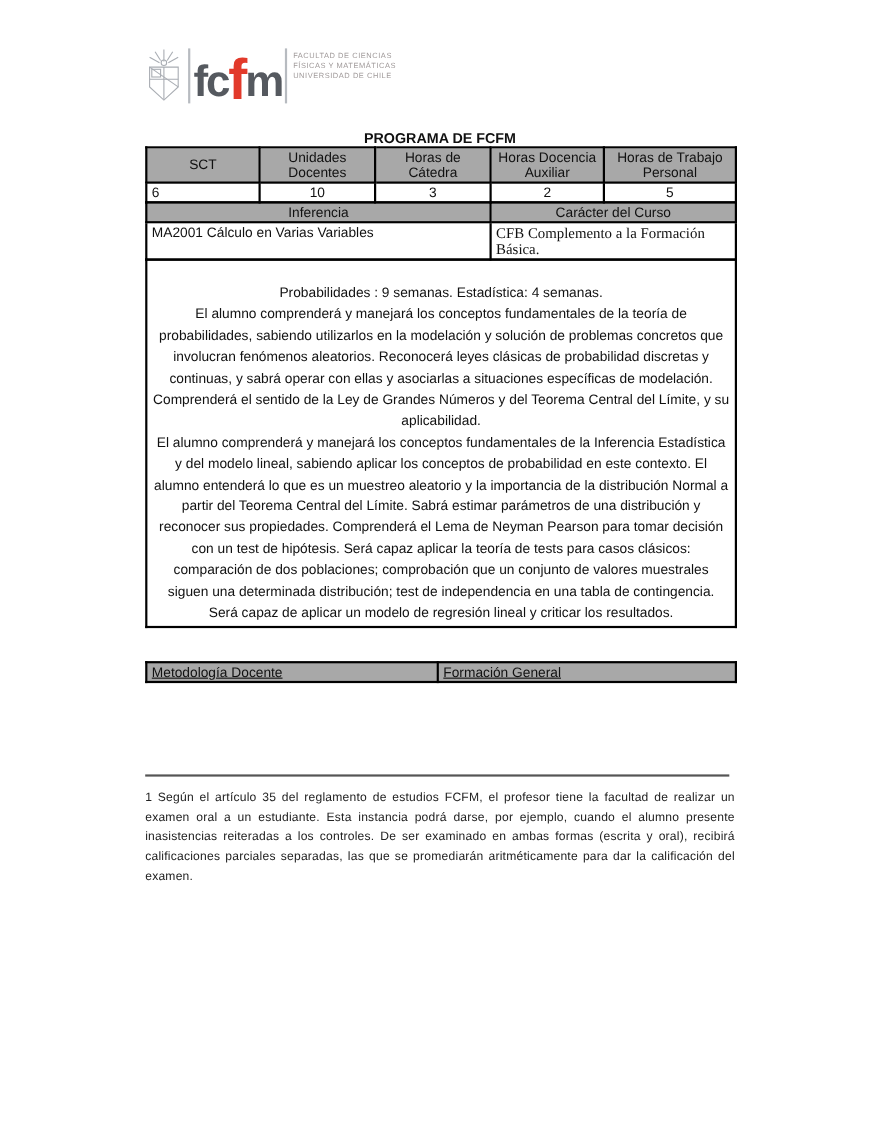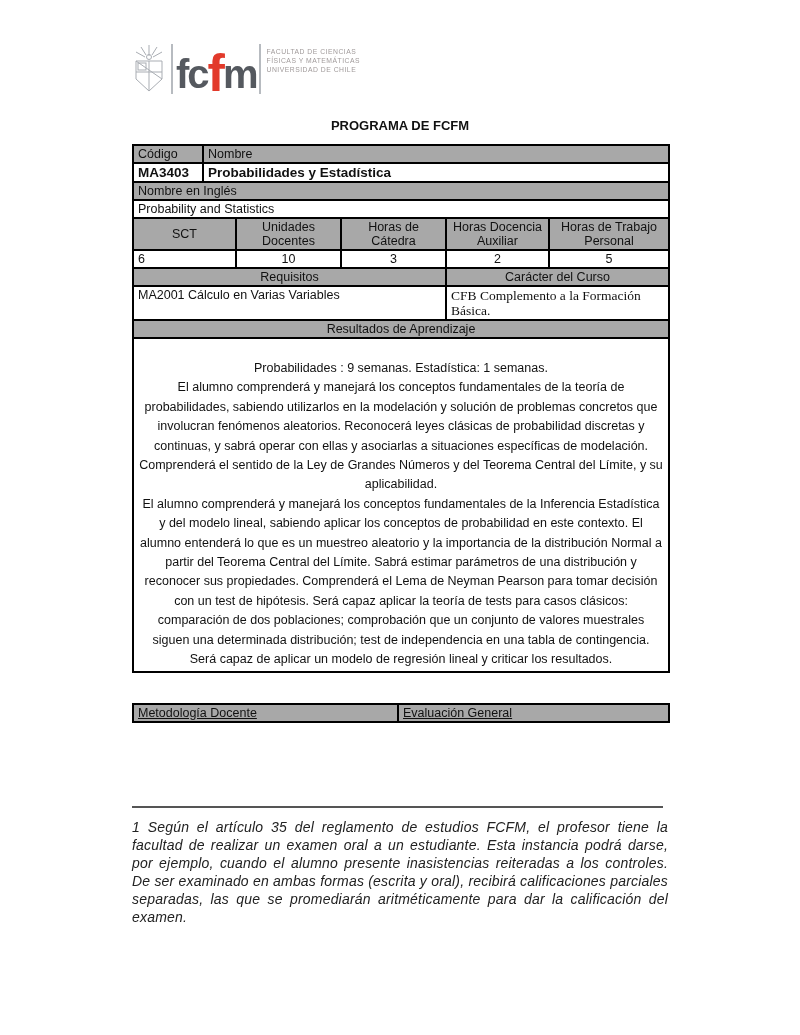--- a/index.html
+++ b/index.html
@@ -35,21 +35,21 @@
   .c { text-align: center; }
   .b { font-weight: bold; font-size: 13.5px; }
   .top { vertical-align: top; border-radius: 10px; }
   .big-box { vertical-align: top; padding-top: 20px; height: 312px; text-align: center; font-size: 12.5px; line-height: 19.4px; }
   .big-box p { margin: 0; }
 
   .tbl2 { margin-top: 30px; text-decoration: underline; }
 
   
   .footnote-sep { width: 531px; border-top: 2px solid #555; margin-top: 83px; }
-  .footnote { margin-top: 10px; width: 536px; font-size: 14px; line-height: 18px; letter-spacing: 0.2px; text-align: justify; color: #222; font-style: italic; }
+  .footnote { margin-top: 10px; width: 536px; font-size: 11px; line-height: 18px; letter-spacing: 0.2px; text-align: justify; color: #222; }
   sup { font-size: 8px; vertical-align: super; line-height: 0; }
 </style>
 </head>
 <body>
 
 <div class="content">
 
   <div class="logo-row">
     <span class="crest">
       <svg width="34" height="50" viewBox="0 0 34 50" fill="none" stroke="#a9adb3" stroke-width="1">
@@ -75,42 +75,20 @@
       <div class="logo-caption">
         <div>FACULTAD DE CIENCIAS</div>
         <div>FÍSICAS Y MATEMÁTICAS</div>
         <div>UNIVERSIDAD DE CHILE</div>
       </div>
     </div>
   </div>
 
   <div class="doc-title">PROGRAMA DE FCFM</div>
 
-  <table class="first-tbl">
-    <colgroup>
-        <col style="width:70px">
-        <col style="width:466px">
-      </colgroup>
-    <tbody>
-        <tr>
-      <td class="gray" style="height:14px">Código</td>
-      <td class="gray">Nombre</td>
-    </tr>
-    <tr>
-      <td class="b" style="height:17px">MA3403</td>
-      <td class="b">Probabilidades y Estadística</td>
-    </tr>
-    <tr>
-      <td class="gray" colspan="2" style="height:13px">Nombre en Inglés</td>
-    </tr>
-    <tr>
-      <td colspan="2" style="height:14px">Probability and Statistics</td>
-    </tr>
-  </tbody>
-    </table>
 
   <table class="stack">
     <colgroup>
         <col style="width:103px">
         <col style="width:105px">
         <col style="width:105px">
         <col style="width:103px">
         <col style="width:120px">
       </colgroup>
     <tbody>
@@ -131,57 +109,54 @@
   </tbody>
     </table>
 
   <table class="stack">
     <colgroup>
         <col style="width:313px">
         <col style="width:223px">
       </colgroup>
     <tbody>
         <tr>
-      <td class="gray c" style="height:13px">Requisitos</td>
+      <td class="gray c" style="height:13px">Inferencia</td>
       <td class="gray c">Carácter del Curso</td>
     </tr>
     <tr>
       <td class="top" style="height:26px">MA2001 Cálculo en Varias Variables</td>
       <td class="top" style="font-size:13.5px; line-height:15px;font-family:Liberation Serif, serif;">CFB Complemento a la Formación Básica.</td>
     </tr>
   </tbody>
     </table>
 
   <table class="stack">
     <colgroup>
         <col style="width:536px">
       </colgroup>
     <tbody>
-        <tr>
-      <td class="gray c" style="height:12px">Resultados de Aprendizaje</td>
-    </tr>
     <tr>
       <td class="big-box">
-        <p>Probabilidades : 9 semanas. Estadística: 1 semanas.</p>
+        <p>Probabilidades : 9 semanas. Estadística: 4 semanas.</p>
         <p>El alumno comprenderá y manejará los conceptos fundamentales de la teoría de probabilidades, sabiendo utilizarlos en la modelación y solución de problemas concretos que involucran fenómenos aleatorios. Reconocerá leyes clásicas de probabilidad discretas y continuas, y sabrá operar con ellas y asociarlas a situaciones específicas de modelación. Comprenderá el sentido de la Ley de Grandes Números y del Teorema Central del Límite, y su aplicabilidad.</p>
         <p>El alumno comprenderá y manejará los conceptos fundamentales de la Inferencia Estadística y del modelo lineal, sabiendo aplicar los conceptos de probabilidad en este contexto. El alumno entenderá lo que es un muestreo aleatorio y la importancia de la distribución Normal a partir del Teorema Central del Límite. Sabrá estimar parámetros de una distribución y reconocer sus propiedades. Comprenderá el Lema de Neyman Pearson para tomar decisión con un test de hipótesis. Será capaz aplicar la teoría de tests para casos clásicos: comparación de dos poblaciones; comprobación que un conjunto de valores muestrales siguen una determinada distribución; test de independencia en una tabla de contingencia. Será capaz de aplicar un modelo de regresión lineal y criticar los resultados.</p>
       </td>
     </tr>
   </tbody>
     </table>
 
   <table class="tbl2">
     <colgroup>
         <col style="width:265px">
         <col style="width:271px">
       </colgroup>
     <tbody>
         <tr>
       <td class="gray" style="height:14px">Metodología Docente</td>
-      <td class="gray">Evaluación General</td>
+      <td class="gray">Formación General</td>
     </tr>
   </tbody>
     </table>
 
   <div class="footnote-sep"></div>
   <div class="footnote">1 Según el artículo 35 del reglamento de estudios FCFM, el profesor tiene la facultad de realizar un examen oral a un estudiante. Esta instancia podrá darse, por ejemplo, cuando el alumno presente inasistencias reiteradas a los controles. De ser examinado en ambas formas (escrita y oral), recibirá calificaciones parciales separadas, las que se promediarán aritméticamente para dar la calificación del examen.</div>
 
 </div>
 
 </body></html>

